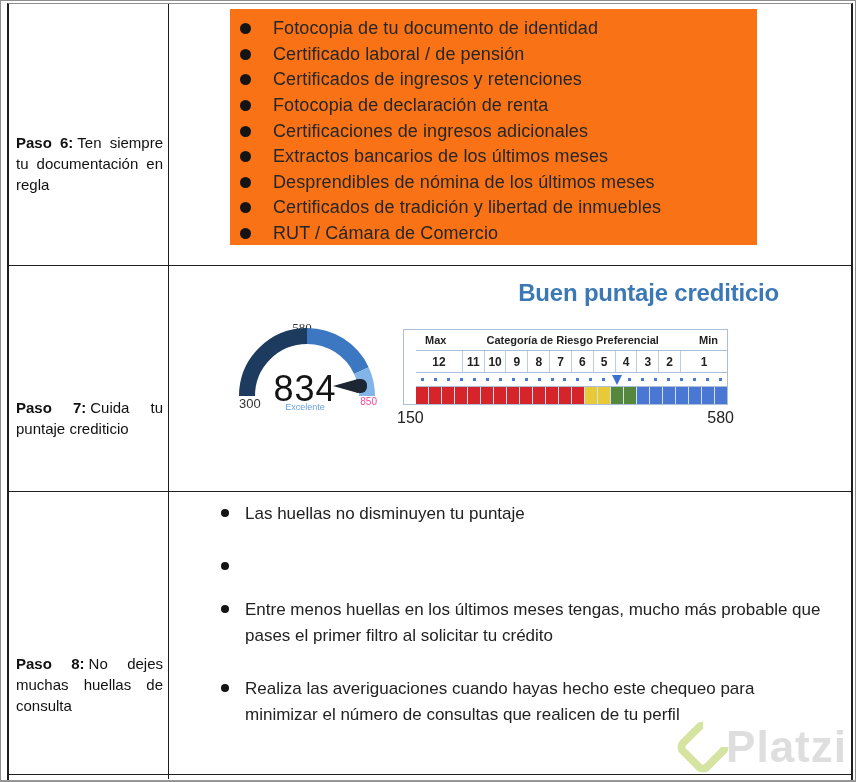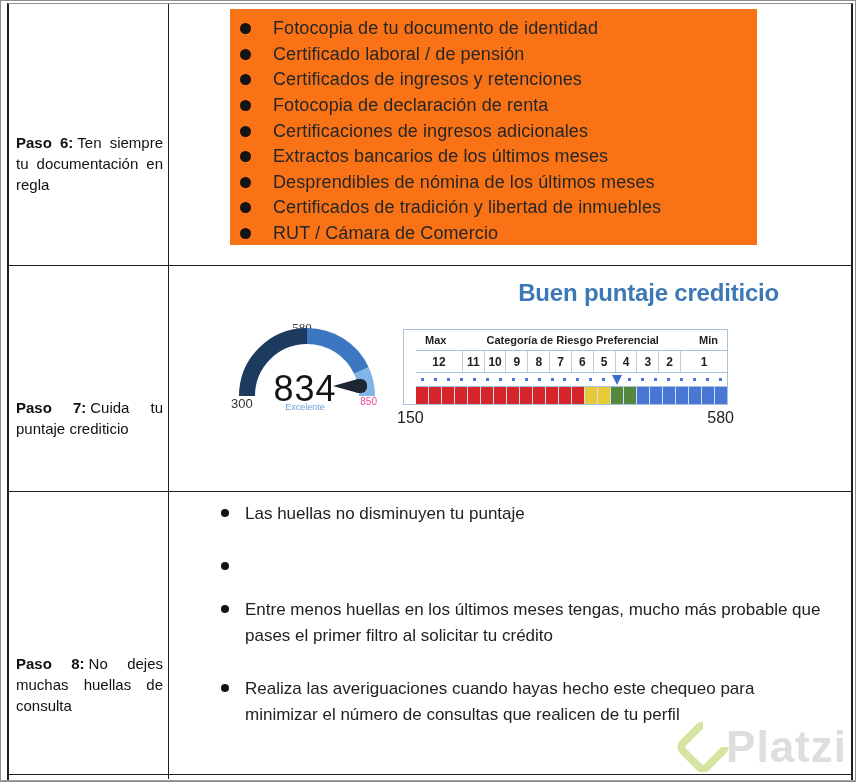--- a/index.html
+++ b/index.html
@@ -37,21 +37,21 @@
   .bt{font-size:18px;color:#262626;letter-spacing:0.1px;}
 
   
   .chart-title{position:absolute;left:0;top:13px;width:610px;text-align:right;
                font-size:24px;font-weight:bold;color:#3c78b5;letter-spacing:-0.2px;}
   .gauge{position:absolute;left:58px;top:46px;width:170px;height:108px;}
   .g580{position:absolute;left:0;top:8px;width:150px;text-align:center;font-size:13px;color:#333;font-family:Liberation Serif, serif;}
   .gauge svg{position:absolute;left:0;top:16px;}
   .gval{position:absolute;left:0;top:56px;width:156px;text-align:center;
         font-size:36px;color:#141414;letter-spacing:1px;}
-  .gmin{position:absolute;left:4px;top:84px;font-size:13px;color:#333;}
+  .gmin{position:absolute;left:12px;top:84px;font-size:13px;color:#333;}
   .gmax{position:absolute;right:20px;top:84px;font-size:10px;color:#ec4899;}
   .grating{position:absolute;left:0;top:90px;width:156px;text-align:center;
            font-size:9px;color:#68a3d9;}
 
   .scale{position:absolute;left:234px;top:63px;width:325px;}
   .scale-box{border:1px solid #a9c0d8;padding-left:12px;}
   .sc-head{display:flex;align-items:center;height:20px;border-bottom:1px solid #a9c0d8;
            font-size:11px;font-weight:bold;color:#222;}
   .sc-head .hl{padding-left:9px;}
   .sc-head .hc{flex:1;text-align:center;}

